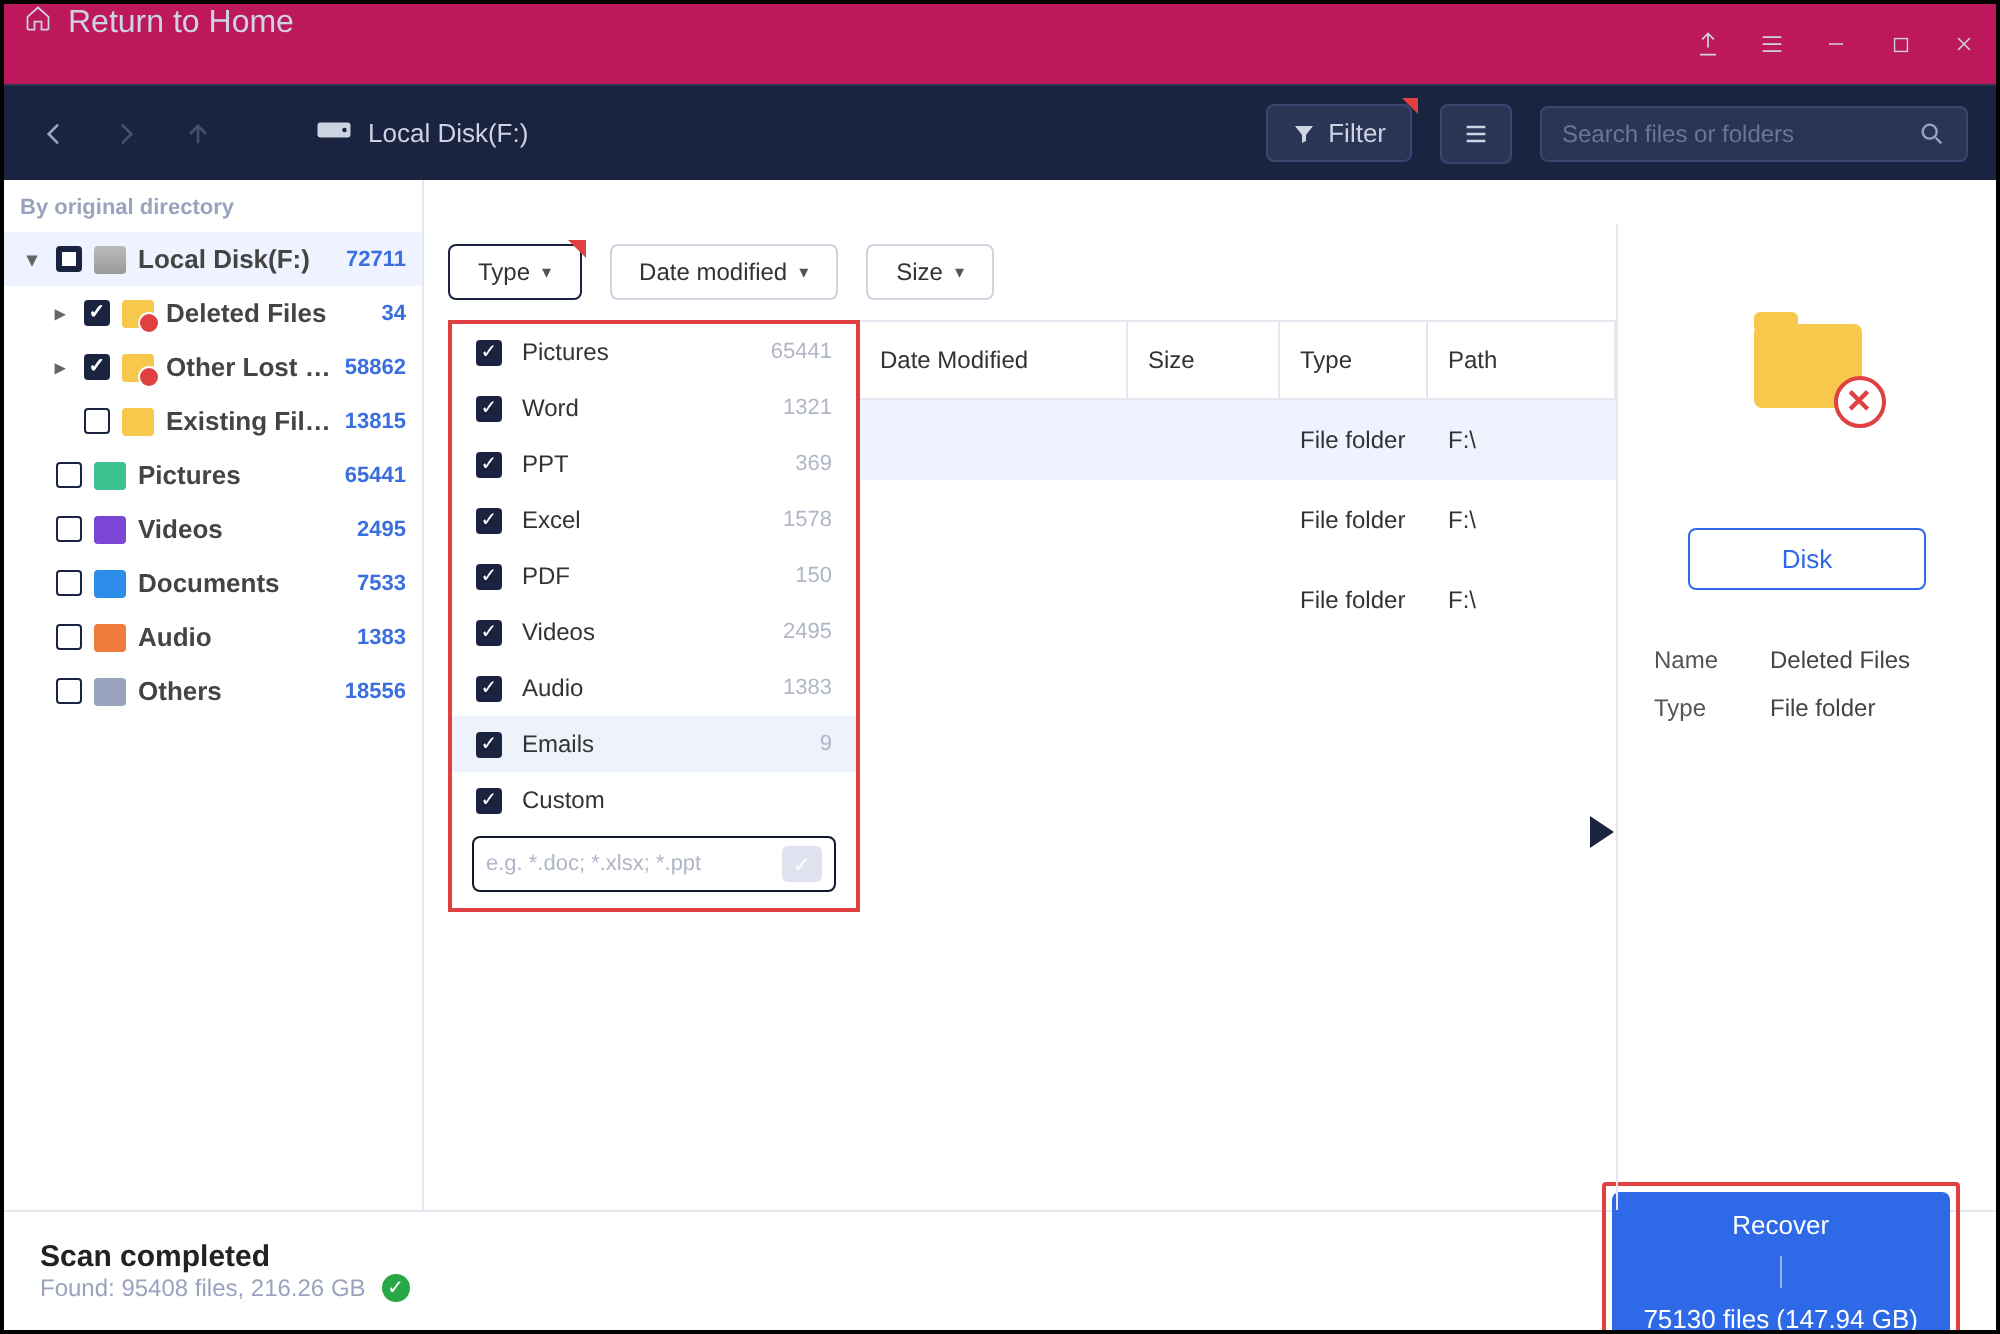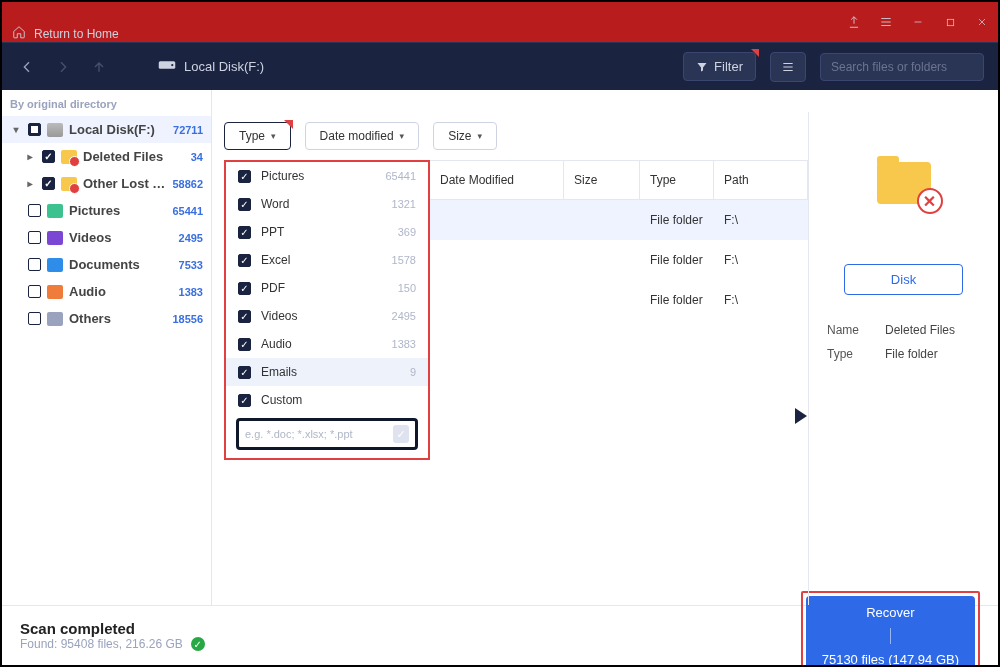--- a/index.html
+++ b/index.html
@@ -1,35 +1,35 @@
 <!DOCTYPE html>
 <html><head>
 <meta charset="utf-8">
 <style>
   * { box-sizing: border-box; margin: 0; padding: 0; font-family: -apple-system, BlinkMacSystemFont, "Segoe UI", Arial, sans-serif; }
   body { width: 1000px; height: 667px; overflow: hidden; background: #fff; border: 2px solid #000; position: relative; }
 
   
-  .titlebar { height: 40px; background: #b91c1c; display: flex; align-items: flex-end; color: #cdd3e0; font-size: 12px; }
+  .titlebar { height: 40px; background: #be185d; display: flex; align-items: flex-start; color: #cdd3e0; font-size: 16px; }
   .titlebar-left { display: flex; align-items: center; padding: 0 10px; gap: 8px; flex: 1; }
   .titlebar-icons { display: flex; align-items: center; }
   .titlebar-icons .tb-btn { width: 32px; height: 40px; display: flex; align-items: center; justify-content: center; cursor: pointer; }
   .titlebar-icons svg { stroke: #cdd3e0; fill: none; stroke-width: 1.5; }
   .home-icon svg { stroke: #cdd3e0; fill: none; stroke-width: 1.5; }
 
   
   .toolbar { height: 48px; background: #1a2440; display: flex; align-items: center; padding: 0 14px; gap: 14px; border-top: 1px solid #2a3556; }
   .nav-btn { width: 22px; height: 22px; display:flex; align-items:center; justify-content:center; }
   .nav-btn svg { stroke: #9aa3bd; fill: none; stroke-width: 2; }
   .disk-ind { display:flex; align-items:center; gap: 8px; color: #cdd3e0; font-size: 13px; }
   .toolbar-gap { flex: 1; }
   .filter-btn { display:flex; align-items:center; gap:6px; background:#2a3556; color:#cdd3e0; padding: 6px 12px; border-radius:4px; position:relative; font-size:13px; border:1px solid #3a4670;}
   .filter-btn .corner { position:absolute; top:-4px; right:-4px; width:0; height:0; border-left:8px solid transparent; border-top:8px solid #e04040; transform: rotate(0deg);}
   .menu-btn { width:36px; height:30px; display:flex; align-items:center; justify-content:center; background:#2a3556; border-radius:4px; border:1px solid #3a4670;}
-  .search-box { display:flex; align-items:center; background:#2a3556; border-radius:4px; border:1px solid #3a4670; padding: 6px 10px; width:164px; }
+  .search-box { display:flex; align-items:center; background:#2a3556; border-radius:4px; border:1px solid #3a4670; padding: 6px 10px; width:214px; }
   .search-box input { background:transparent; border:none; outline:none; color:#cdd3e0; font-size:12px; flex:1; }
   .search-box input::placeholder { color:#6b7490; }
 
   
   .app-body { display:flex; height: calc(100% - 40px - 48px - 60px); }
 
   
   .sidebar { width: 210px; border-right: 1px solid #e4e7ef; overflow:hidden; font-size: 13px; color:#444;font-weight:bold; }
   .sb-head { font-size:11px; color:#9aa3bd; padding: 8px 8px 6px 8px; }
   .sb-item { display:flex; align-items:center; padding: 6px 8px; gap:6px; }
@@ -63,21 +63,21 @@
   .pill .chev { font-size:9px; color:#555; }
 
   
   .type-panel { position:absolute; top:48px; left:12px; width:206px; background:#fff; border:2px solid #e04040; z-index:5; padding-bottom:6px;}
   .tp-row { display:flex; align-items:center; padding:7px 12px; font-size:12px; gap:10px; }
   .tp-row.hl { background:#eef2fb; }
   .tp-row .cb { width:13px; height:13px; border:1.5px solid #1a2440; border-radius:2px; background:#1a2440; display:flex; align-items:center; justify-content:center;}
   .tp-row .cb::after { content:"✓"; color:#fff; font-size:10px; }
   .tp-row .tl { flex:1; color:#333;}
   .tp-row .tc { color:#b0b6c8; font-size:11px;}
-  .tp-input { margin:4px 10px 2px 10px; display:flex; align-items:center; border:3px solid #0f172a; border-radius:4px; padding:4px 6px; gap:6px;}
+  .tp-input { margin:4px 10px 2px 10px; display:flex; align-items:center; border:1px solid #0f172a; border-radius:4px; padding:4px 6px; gap:6px;}
   .tp-input input { border:none; outline:none; font-size:11px; flex:1; color:#555;}
   .tp-input input::placeholder{color:#b0b6c8;}
   .tp-input .en { width:20px; height:18px; background:#dfe3f0; border-radius:3px; display:flex; align-items:center; justify-content:center; color:#fff; font-size:11px;}
 
   
   .thead { display:flex; font-size:12px; color:#333; border-top:1px solid #e4e7ef; border-bottom:1px solid #e4e7ef; height:40px; align-items:center; margin-left:218px;}
   .th { padding: 0 10px; border-right:1px solid #e4e7ef; height:100%; display:flex; align-items:center;}
   .th.dm { width:134px;} .th.sz{width:76px;} .th.tp{width:74px;} .th.pt{flex:1;}
   .tbody { margin-left:218px; }
   .trow { display:flex; font-size:12px; color:#333; height:40px; align-items:center; border-bottom:1px solid transparent;}
@@ -211,20 +211,27 @@
           <span class="label">Deleted Files</span>
           <span class="count">34</span>
         </div>
         <div class="sb-item" style="padding-left: 22px;">
           <span class="arrow">▸</span>
           <span class="cb checked"></span>
           <span class="ficon ic-yellow del"></span>
           <span class="label">Other Lost Files</span>
           <span class="count">58862</span>
         </div>
+        <div class="sb-item" style="padding-left: 22px;">
+          <span class="arrow">&nbsp;</span>
+          <span class="cb "></span>
+          <span class="ficon ic-yellow"></span>
+          <span class="label">Existing Files</span>
+          <span class="count">13815</span>
+        </div>
       </div>
     <div id="sb-types">
         <div class="sb-item">
           <span class="arrow">&nbsp;</span>
           <span class="cb"></span>
           <span class="ficon ic-pic"></span>
           <span class="label">Pictures</span>
           <span class="count">65441</span>
         </div>
         <div class="sb-item">

